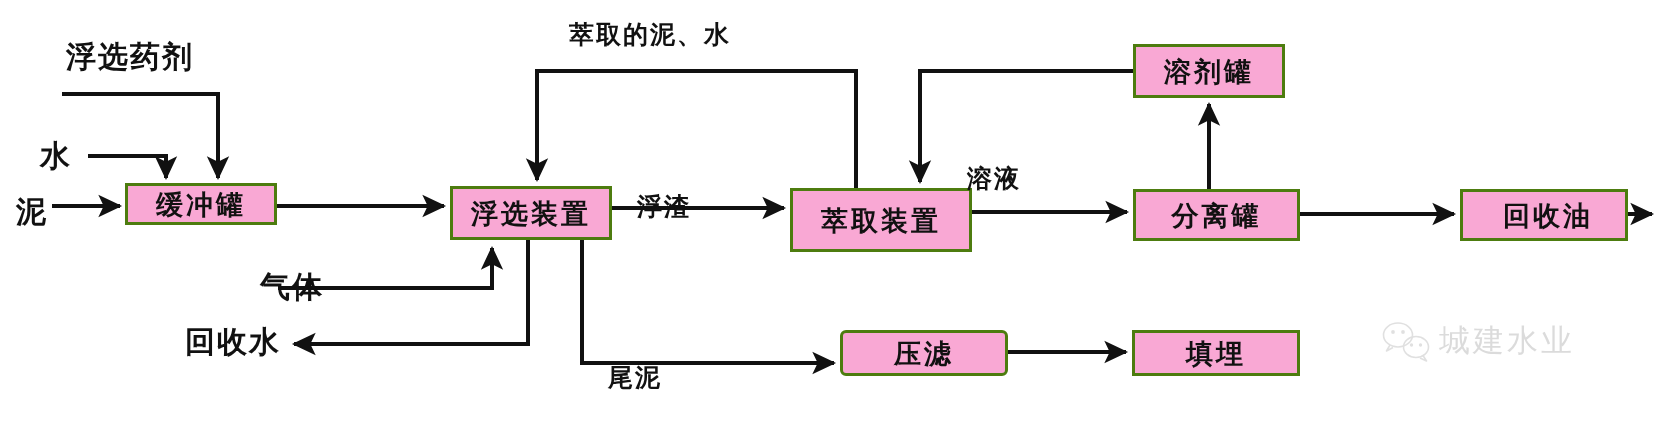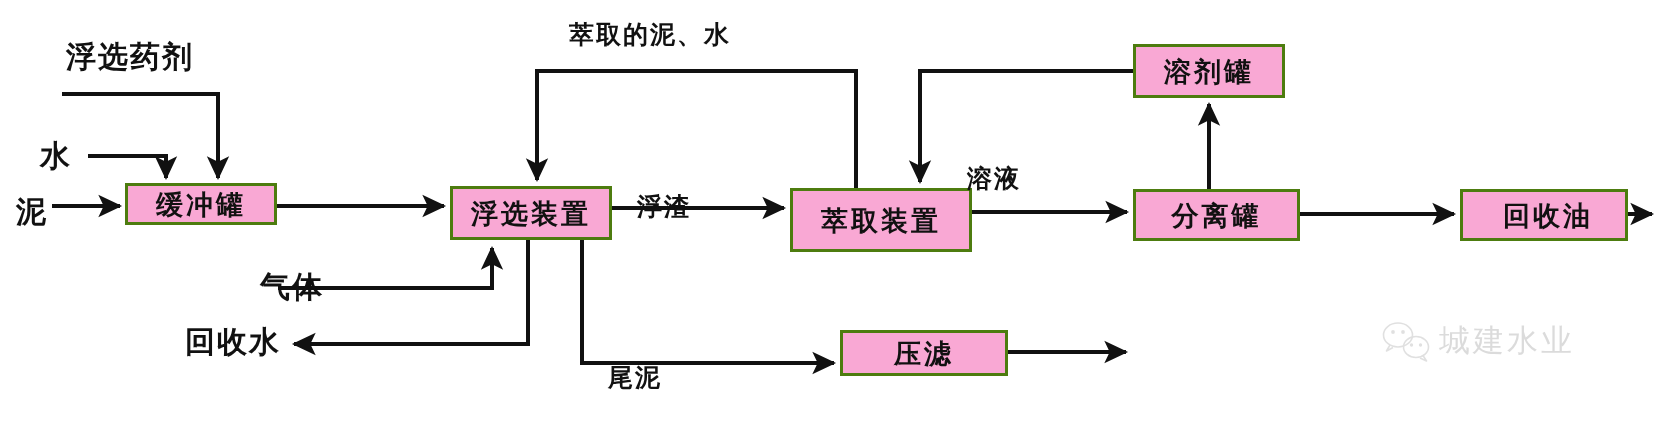--- a/index.html
+++ b/index.html
@@ -81,24 +81,27 @@
   </div>
 
   <div class="node-box" style="left:1133px;top:189px;width:167px;height:52px;">
     <span class="node-label">分离罐</span>
   </div>
 
   <div class="node-box" style="left:1460px;top:189px;width:168px;height:52px;padding-left:8px;">
     <span class="node-label">回收油</span>
   </div>
 
-  <div class="node-box" style="left:840px;top:330px;width:168px;height:46px;">
+  <div class="node-box" style="left:840px;top:330px;width:168px;height:46px;border-radius:6px;">
     <span class="node-label">压滤</span>
   </div>
 
+  <div class="node-box" style="left:1132px;top:330px;width:168px;height:46px;">
+    <span class="node-label">填埋</span>
+  </div>
 
   <div class="io-label" style="left:66px;top:42px;">浮选药剂</div>
   <div class="io-label" style="left:40px;top:141px;">水</div>
   <div class="io-label" style="left:16px;top:197px;">泥</div>
   <div class="io-label" style="left:212px;top:272px;margin-left:48px;">气体</div>
   <div class="io-label" style="left:185px;top:327px;">回收水</div>
 
   <div class="edge-label" style="left:569px;top:22px;">萃取的泥、水</div>
   <div class="edge-label" style="left:637px;top:166px;margin-top:28px;">浮渣</div>
   <div class="edge-label" style="left:967px;top:166px;">溶液</div>

